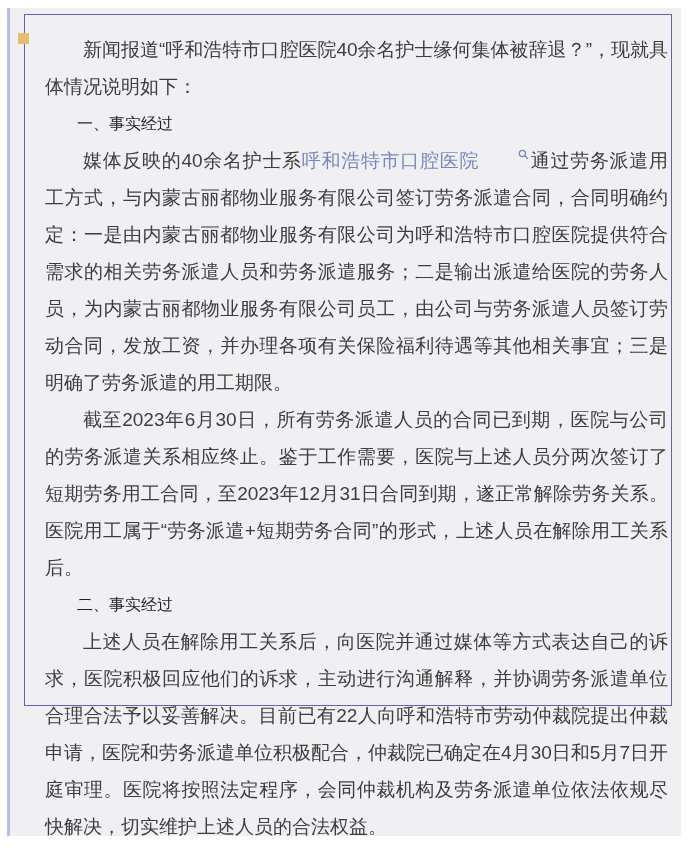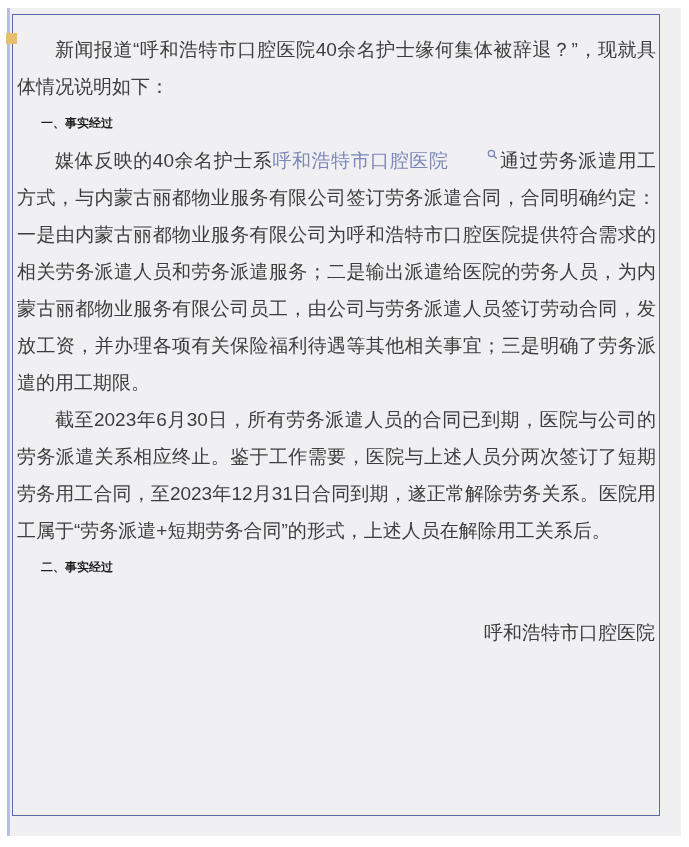--- a/index.html
+++ b/index.html
@@ -12,41 +12,41 @@
   }
   .panel {
     position: absolute;
     left: 7px; top: 8px;
     width: 674px; height: 828px;
     background: #f0f0f3;
     border-left: 3px solid #b6bfe2;
   }
   .doc-box {
     position: absolute;
-    left: 2px; top: 6px;
-    width: 648px; height: 802px;
+    left: 14px; top: 6px;
+    width: 648px; height: 692px;
     border: 1px solid #5c68a5;
-    padding: 16px 3px 0 4px;
+    padding: 16px 3px 0 20px;
     color: #3d3d3d;
     font-size: 19px;
     line-height: 37px;
     text-align: justify;
   }
   .start-marker {
     position: absolute;
     left: -7px; top: 18px;
     width: 11px; height: 11px;
     background: #e6be6d;
   }
   p.para { text-indent: 2em; }
   p.heading {
     text-indent: 2em;
-    font-weight: bold;
+    font-weight: normal;
     color: #1f1f1f;
-    font-size: 12px;
+    font-size: 16px;
   }
   a.entity-link {
     color: #7b87ba;
     text-decoration: none;
     cursor: pointer;
   }
   .search-icon {
     display: inline-block;
     vertical-align: super;
     line-height: 0;
@@ -71,19 +71,20 @@
 
     <p class="para"><span>媒体反映的40余名护士系</span><a class="entity-link"><span>呼和浩特市口腔医院</span><span class="search-icon"><svg width="11" height="11" viewBox="0 0 11 11">
               <circle cx="4.4" cy="4.4" r="3.1" fill="none" stroke="#7b87ba" stroke-width="1.3"></circle>
               <line x1="6.8" y1="6.8" x2="9.8" y2="9.8" stroke="#7b87ba" stroke-width="1.3"></line>
             </svg></span></a><span>通过劳务派遣用工方式，与内蒙古丽都物业服务有限公司签订劳务派遣合同，合同明确约定：一是由内蒙古丽都物业服务有限公司为呼和浩特市口腔医院提供符合需求的相关劳务派遣人员和劳务派遣服务；二是输出派遣给医院的劳务人员，为内蒙古丽都物业服务有限公司员工，由公司与劳务派遣人员签订劳动合同，发放工资，并办理各项有关保险福利待遇等其他相关事宜；三是明确了劳务派遣的用工期限。</span></p>
 
     <p class="para">截至2023年6月30日，所有劳务派遣人员的合同已到期，医院与公司的劳务派遣关系相应终止。鉴于工作需要，医院与上述人员分两次签订了短期劳务用工合同，至2023年12月31日合同到期，遂正常解除劳务关系。医院用工属于“劳务派遣+短期劳务合同”的形式，上述人员在解除用工关系后。</p>
 
     <p class="heading">二、事实经过</p>
 
+    <p class="para">上述人员在解除用工关系后，向医院并通过媒体等方式表达自己的诉求，医院积极回应他们的诉求，主动进行沟通解释，并协调劳务派遣单位合理合法予以妥善解决。目前已有22人向呼和浩特市劳动仲裁院提出仲裁申请，医院和劳务派遣单位积极配合，仲裁院已确定在4月30日和5月7日开庭审理。医院将按照法定程序，会同仲裁机构及劳务派遣单位依法依规尽快解决，切实维护上述人员的合法权益。</p>
 
     <div class="signature-block">
       <p>呼和浩特市口腔医院</p>
 
     </div>
   </div>
 </div>
 
 </body></html>

